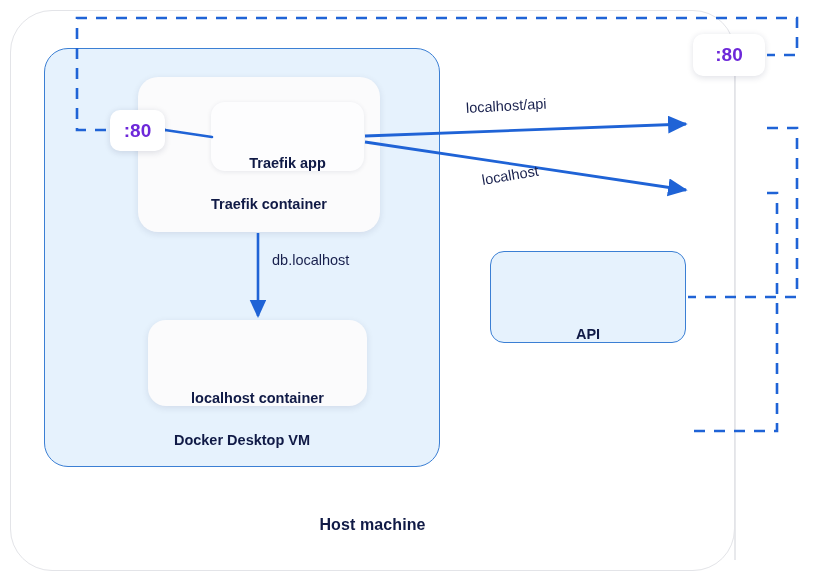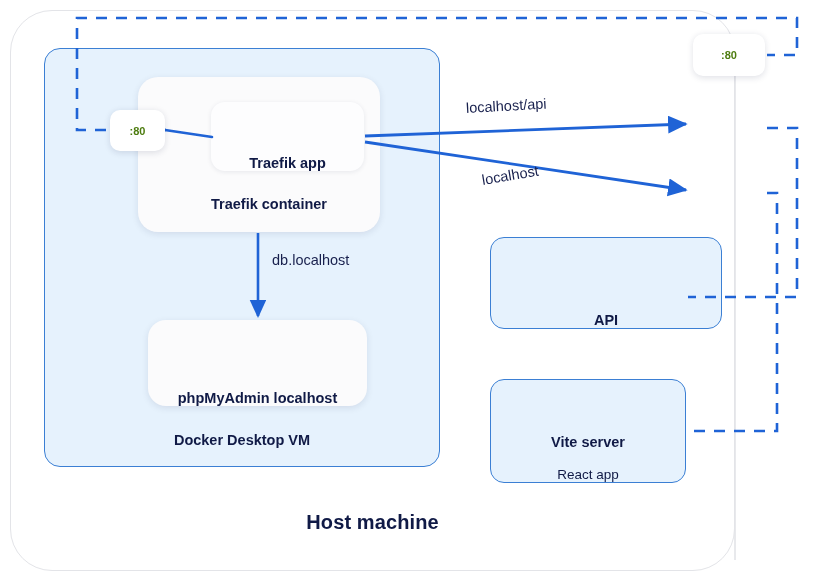--- a/index.html
+++ b/index.html
@@ -35,34 +35,34 @@
     border: 1.6px solid #e3e4e8;
     border-radius: 42px;
     background: #ffffff;
   }
   #host-machine-label {
     position: absolute;
     left: 0;
     right: 0;
     bottom: 36px;
     text-align: center;
-    font-size: 20px;
+    font-size: 16px;
     font-weight: bold;
     color: #101a46;
     letter-spacing: .1px;
   }
 
   
   #docker-vm {
     left: 44px;
     top: 48px;
     width: 396px;
     height: 419px;
     border: 1.6px solid #3b7fd4;
-    border-radius: 16px;
+    border-radius: 24px;
     background: #e6f2fd;
   }
   #docker-vm-label {
     position: absolute;
     left: 0;
     right: 0;
     bottom: 18px;
     text-align: center;
     font-size: 14.5px;
     font-weight: bold;
@@ -115,22 +115,22 @@
     border-radius: 18px;
     box-shadow: 0 2px 7px rgba(20,30,70,.10);
     font-size: 14.5px;
     font-weight: bold;
     color: #101a46;
   }
 
   
   #api-box {
     left: 490px;
-    top: 237px;
-    width: 232px;
+    top: 251px;
+    width: 196px;
     height: 92px;
     background: #e6f2fd;
     border: 1.6px solid #3b7fd4;
     border-radius: 14px;
     font-size: 14.5px;
     font-weight: bold;
     color: #101a46;
   }
 
   
@@ -158,23 +158,23 @@
   
   .port-badge {
     position: absolute;
     box-sizing: border-box;
     display: flex;
     align-items: center;
     justify-content: center;
     background: #ffffff;
     border-radius: 10px;
     box-shadow: 0 1.5px 6px rgba(20,30,70,.13);
-    font-size: 11px;
-    font-weight: bold;
-    color: #4d7c0f;
+    font-size: 19px;
+    font-weight: bold;
+    color: #6d28d9;
     z-index: 7;
   }
   #port-80-left  { left: 110px; top: 110px; width: 55px; height: 41px; }
   #port-80-right { left: 693px; top: 34px;  width: 72px; height: 42px; }
   #port-3000     { left: 693px; top: 107px; width: 72px; height: 42px; }
   #port-5173     { left: 693px; top: 172px; width: 72px; height: 42px; }
 
   
   .edge-label {
     position: absolute;
@@ -220,31 +220,27 @@
 
   <div class="box" id="traefik-container">
     <div id="traefik-container-label">Traefik container</div>
   </div>
 
   <div class="box" id="traefik-app">
     <span>Traefik app</span>
   </div>
 
   <div class="box" id="phpmyadmin-container">
-    <span>phpMyAdmin localhost</span>
+    <span>localhost container</span>
   </div>
 
   <div class="box" id="api-box">
     <span>API</span>
   </div>
 
-  <div class="box" id="vite-box">
-    <div id="vite-title">Vite server</div>
-    <div id="vite-subtitle">React app</div>
-  </div>
 
   <svg id="wires" viewBox="0 0 816 581" xmlns="http://www.w3.org/2000/svg">
     <defs>
       <marker id="arrowblue" markerWidth="9" markerHeight="9" refX="6.4" refY="3.2" orient="auto" markerUnits="strokeWidth">
         <path d="M0,0 L7,3.2 L0,6.4 z" fill="#1f63d6"></path>
       </marker>
       <marker id="arrowblue-down" markerWidth="9" markerHeight="9" refX="6.2" refY="3.2" orient="auto" markerUnits="strokeWidth">
         <path d="M0,0 L7,3.2 L0,6.4 z" fill="#1f63d6"></path>
       </marker>
     </defs>

